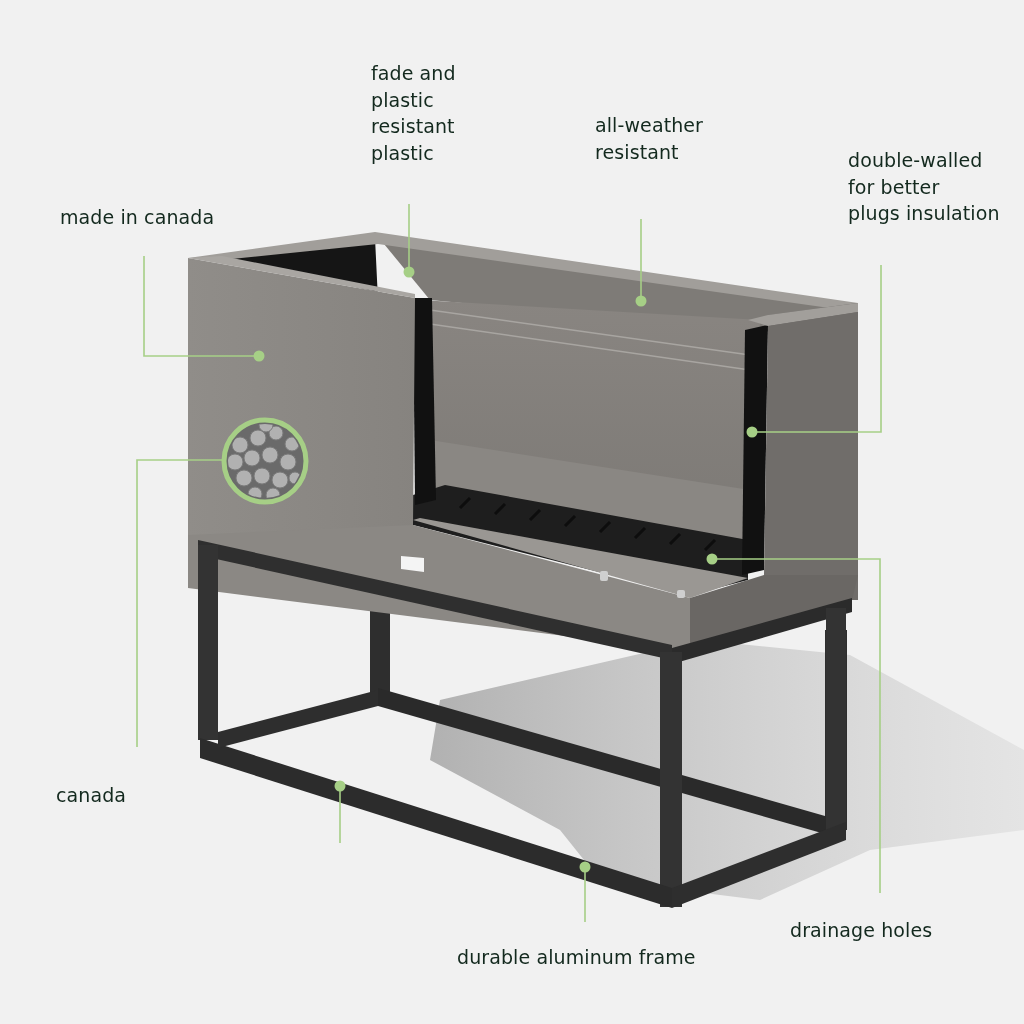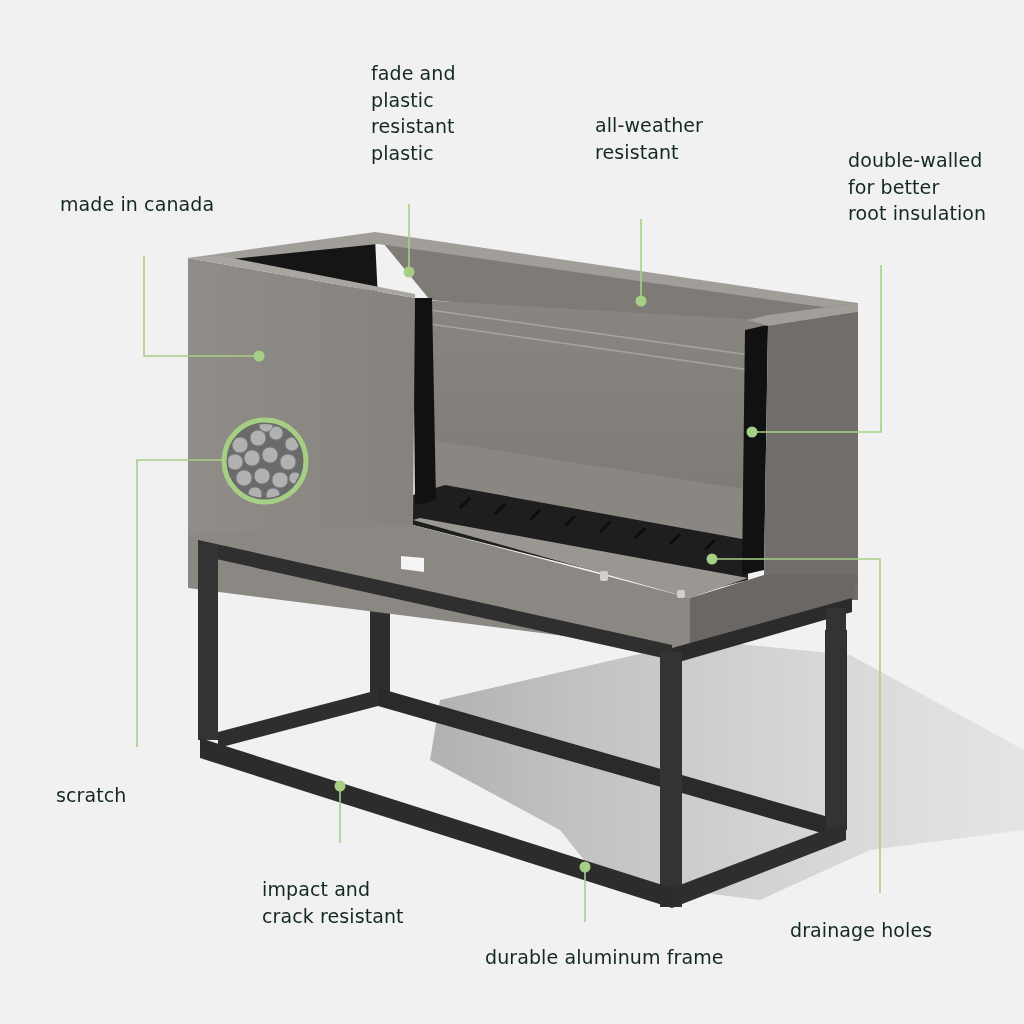--- a/index.html
+++ b/index.html
@@ -170,36 +170,32 @@
   </div>
 
   <div class="label" style="left:595px;top:112px;">
     <span>all-weather</span>
     <span>resistant</span>
   </div>
 
   <div class="label" style="left:848px;top:147px;">
     <span>double-walled</span>
     <span>for better</span>
-    <span>root insulation</span>
-  </div>
-
-  <div class="label" style="left:60px;top:191px;">
+    <span>plugs insulation</span>
+  </div>
+
+  <div class="label" style="left:60px;top:204px;">
     <span>made in canada</span>
   </div>
 
   <div class="label" style="left:56px;top:782px;">
-    <span>scratch</span>
-  </div>
-
-  <div class="label" style="left:262px;top:876px;">
-    <span>impact and</span>
-    <span>crack resistant</span>
-  </div>
-
-  <div class="label" style="left:457px;top:944px;margin-left:28px;">
+    <span>canada</span>
+  </div>
+
+
+  <div class="label" style="left:457px;top:944px;">
     <span>durable aluminum frame</span>
   </div>
 
   <div class="label" style="left:790px;top:917px;">
     <span>drainage holes</span>
   </div>
 </div>
 
 </body></html>

